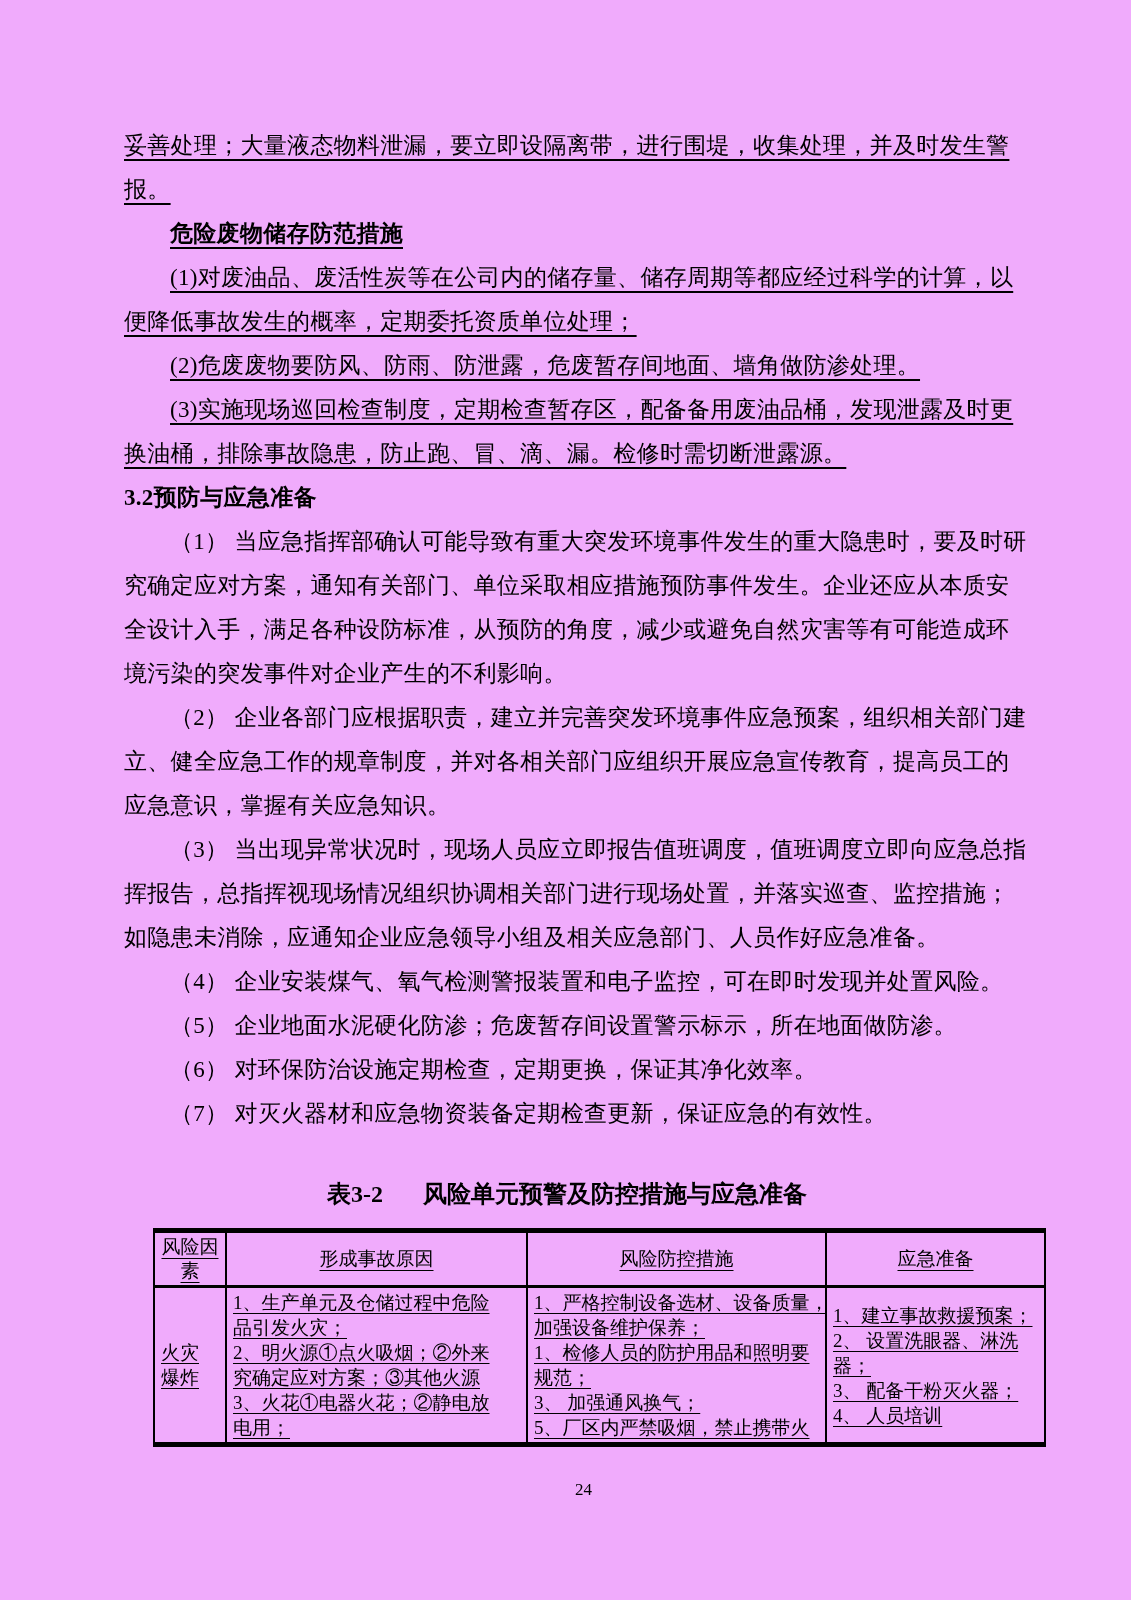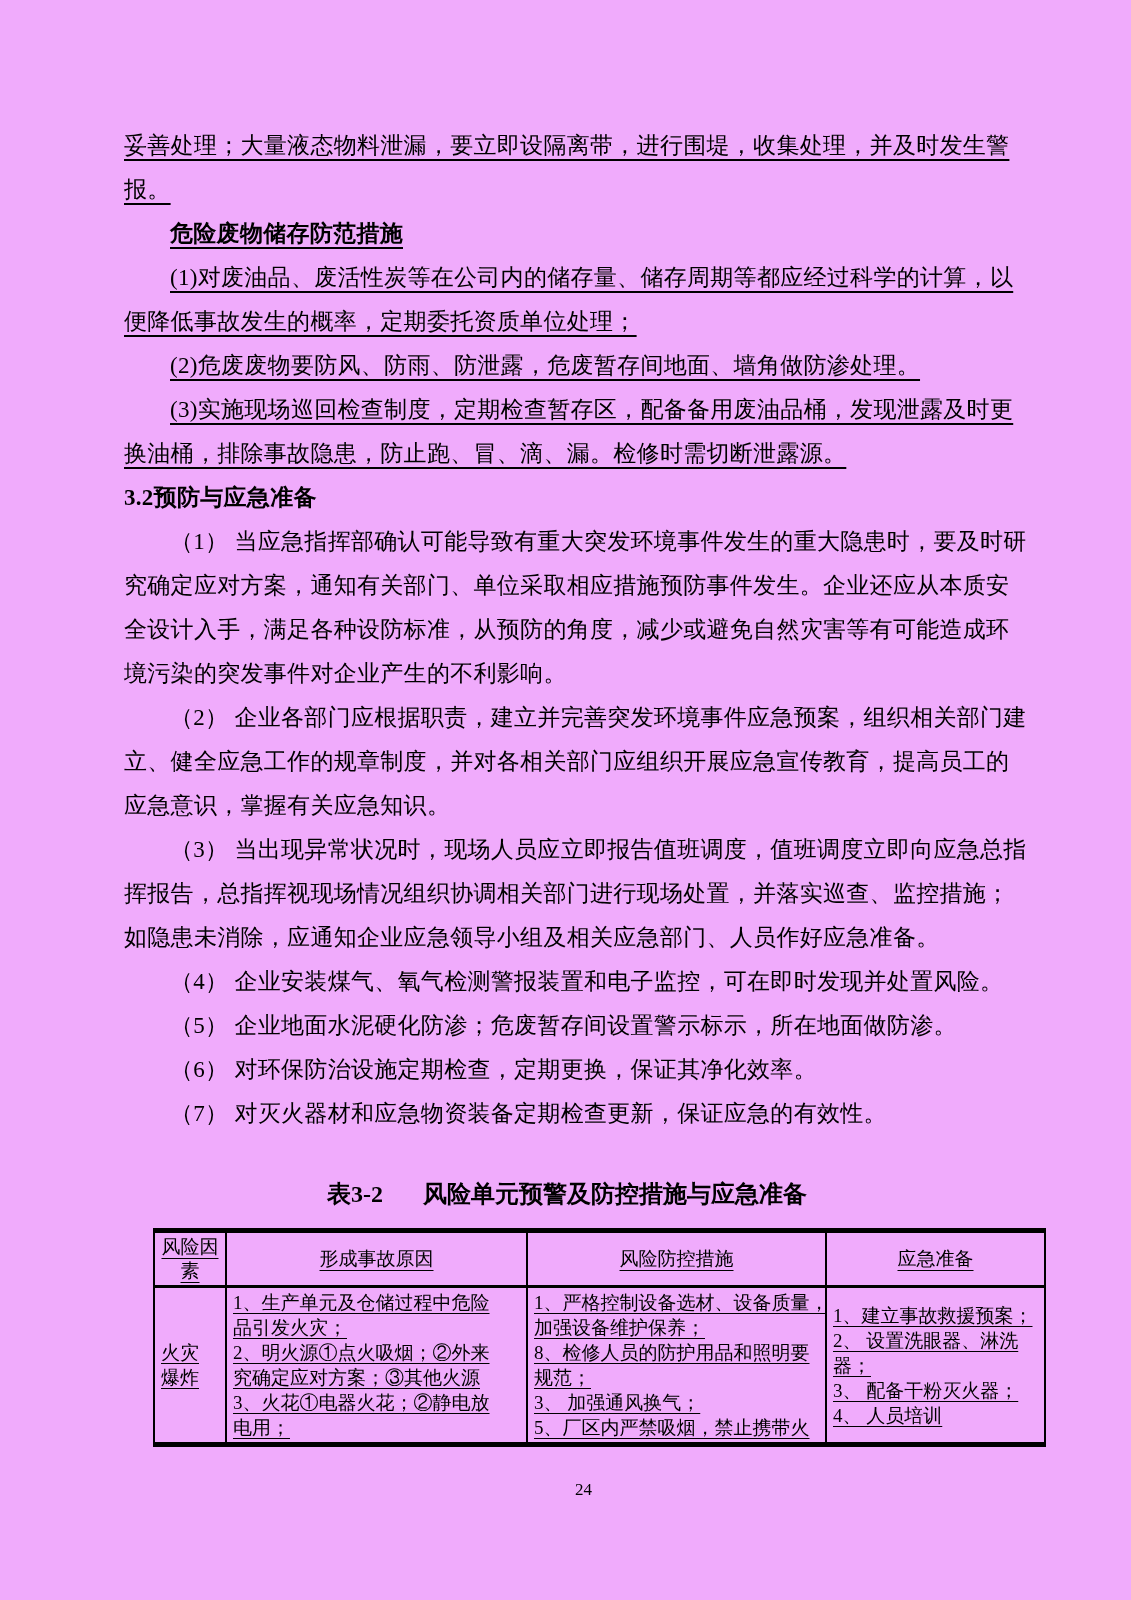--- a/index.html
+++ b/index.html
@@ -207,21 +207,21 @@
             <div class="tline">1、生产单元及仓储过程中危险</div>
             <div class="tline">品引发火灾；</div>
             <div class="tline">2、明火源①点火吸烟；②外来</div>
             <div class="tline">究确定应对方案；③其他火源</div>
             <div class="tline">3、火花①电器火花；②静电放</div>
             <div class="tline">电用；</div>
           </td>
         <td>
             <div class="tline">1、严格控制设备选材、设备质量，</div>
             <div class="tline">加强设备维护保养；</div>
-            <div class="tline">8、检修人员的防护用品和照明要</div>
+            <div class="tline">1、检修人员的防护用品和照明要</div>
             <div class="tline">规范；</div>
             <div class="tline">3、 加强通风换气；</div>
             <div class="tline">5、厂区内严禁吸烟，禁止携带火</div>
           </td>
         <td>
             <div class="tline">1、建立事故救援预案；</div>
             <div class="tline">2、 设置洗眼器、淋洗</div>
             <div class="tline">器；</div>
             <div class="tline">3、 配备干粉灭火器；</div>
             <div class="tline">4、 人员培训</div>

